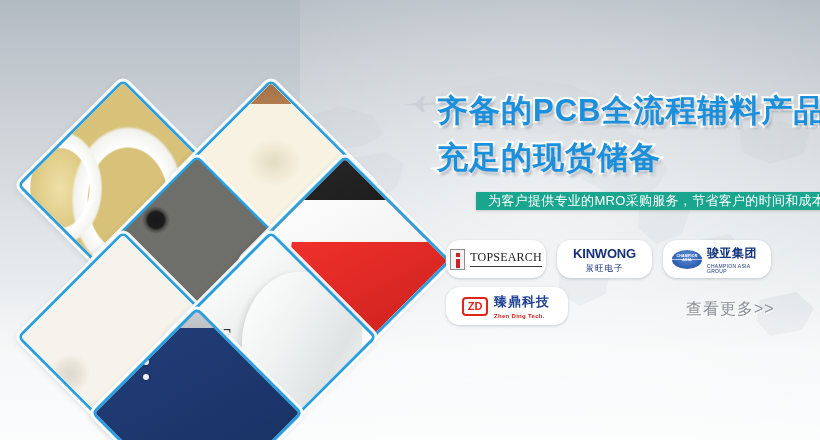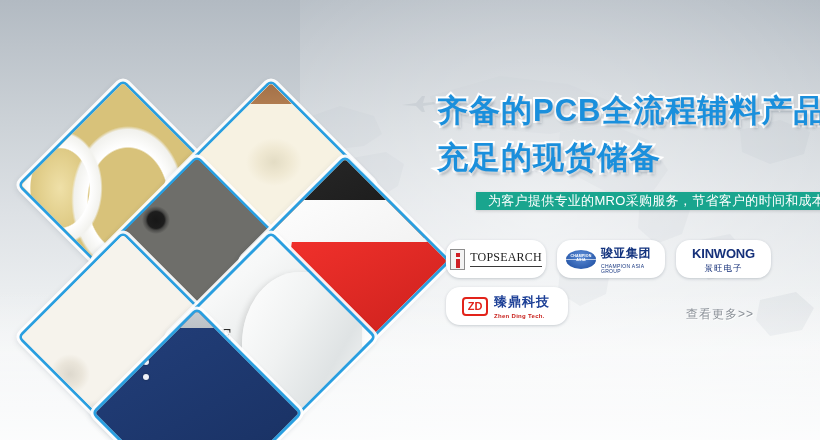--- a/index.html
+++ b/index.html
@@ -272,22 +272,22 @@
   .zd .mark::before{
     content:"ZD"; position:absolute; inset:0;
     display:flex;align-items:center;justify-content:center;
     font:700 11px "Liberation Sans",sans-serif; color:#e2231a;
   }
   .zd .tx{ line-height:1; }
   .zd .tx .cn{ font:700 13px "Liberation Serif",serif; color:#1c3f96; letter-spacing:1px; }
   .zd .tx .en{ font:700 6px "Liberation Sans",sans-serif; color:#c8201c; margin-top:2px; letter-spacing:.3px; }
 
   .more {
-    position:absolute; left:686px; top:306px;
-    font-size:12px; color:#8b9198;
+    position:absolute; left:686px; top:299px;
+    font-size:16px; color:#8b9198;
     letter-spacing:1px; white-space:nowrap;
     text-shadow:1px 1px 0 rgba(255,255,255,.9);
     cursor:pointer;
   }
 </style>
 </head>
 <body>
 
 <div id="banner">
 
@@ -373,39 +373,39 @@
 
       <div class="logorow">
 
         <div class="chip w1">
           <div class="ts">
             <div class="mark"></div>
             <div class="txt">TOPSEARCH</div>
           </div>
         </div>
 
+        <div class="chip w2">
+          <div class="kw">
+            <div class="en">KINWONG</div>
+            <div class="cn">景旺电子</div>
+          </div>
+        </div>
+
         <div class="chip w3">
           <div class="ca">
             <div class="globe">
               <span>CHAMPION ASIA</span>
             </div>
             <div class="tx">
               <div class="cn">骏亚集团</div>
               <div class="en">CHAMPION ASIA GROUP</div>
             </div>
           </div>
         </div>
 
-        <div class="chip w2">
-          <div class="kw">
-            <div class="en">KINWONG</div>
-            <div class="cn">景旺电子</div>
-          </div>
-        </div>
-
       </div>
 
       <div class="logorow">
 
         <div class="chip w4">
           <div class="zd">
             <div class="mark"></div>
             <div class="tx">
               <div class="cn">臻鼎科技</div>
               <div class="en">Zhen Ding Tech.</div>

